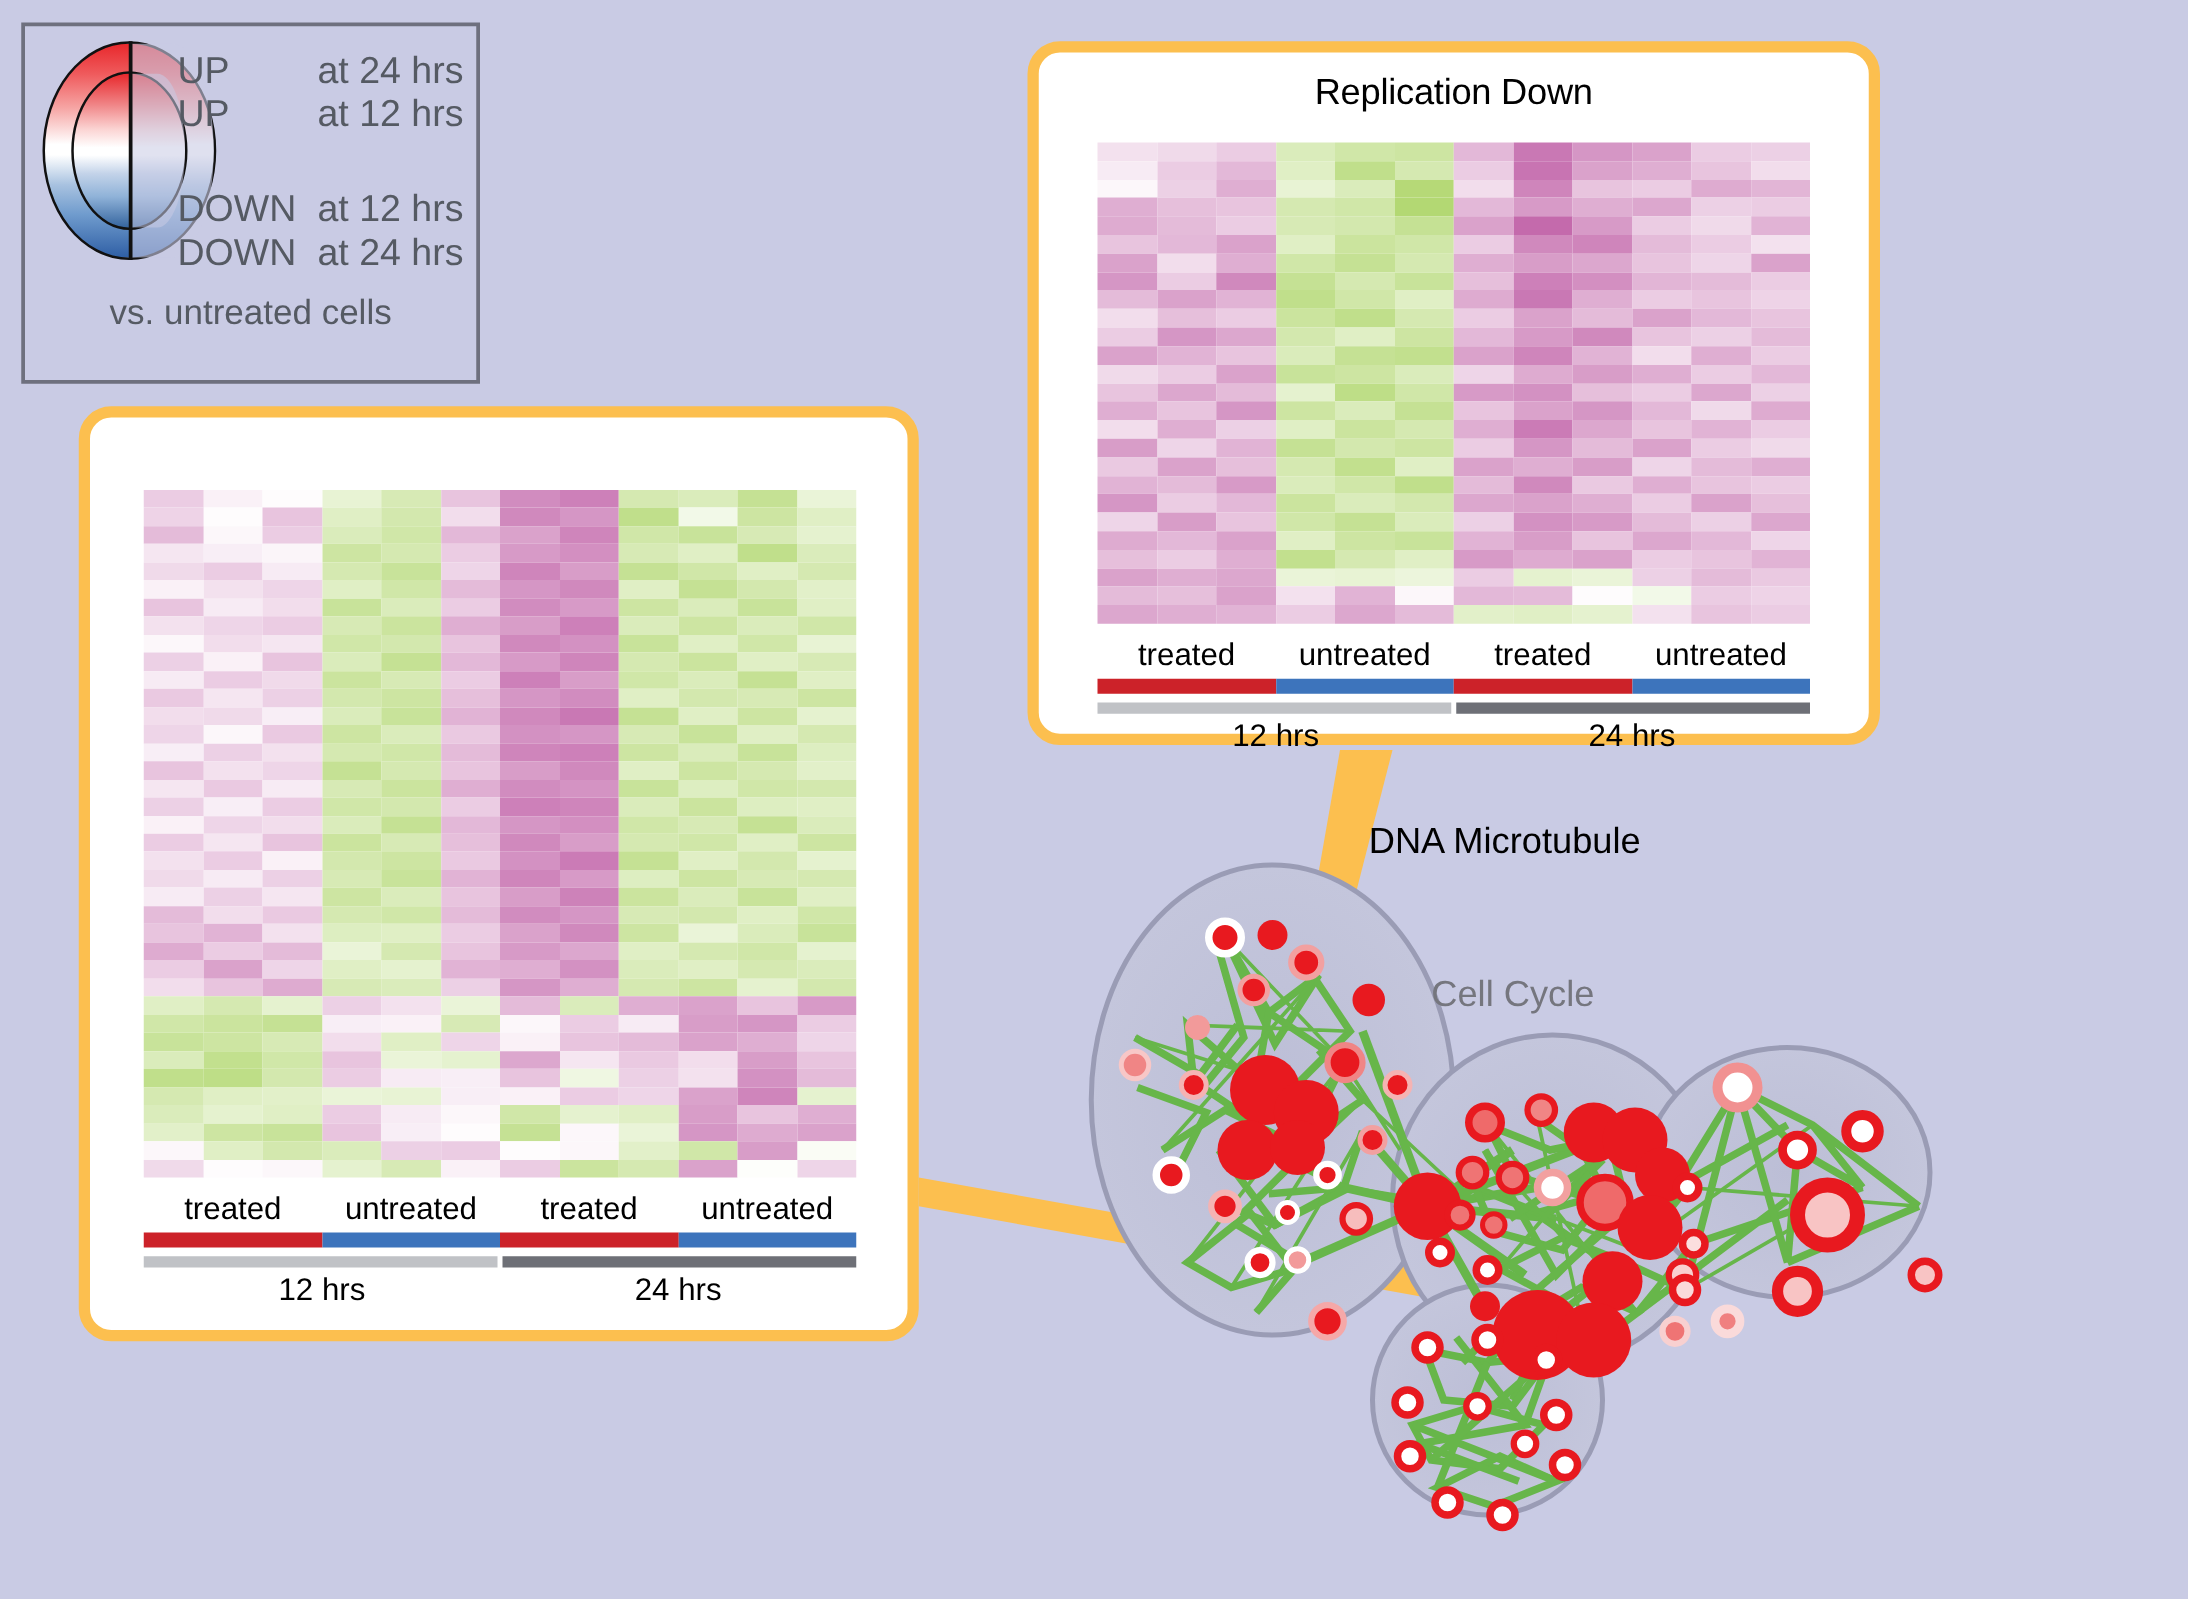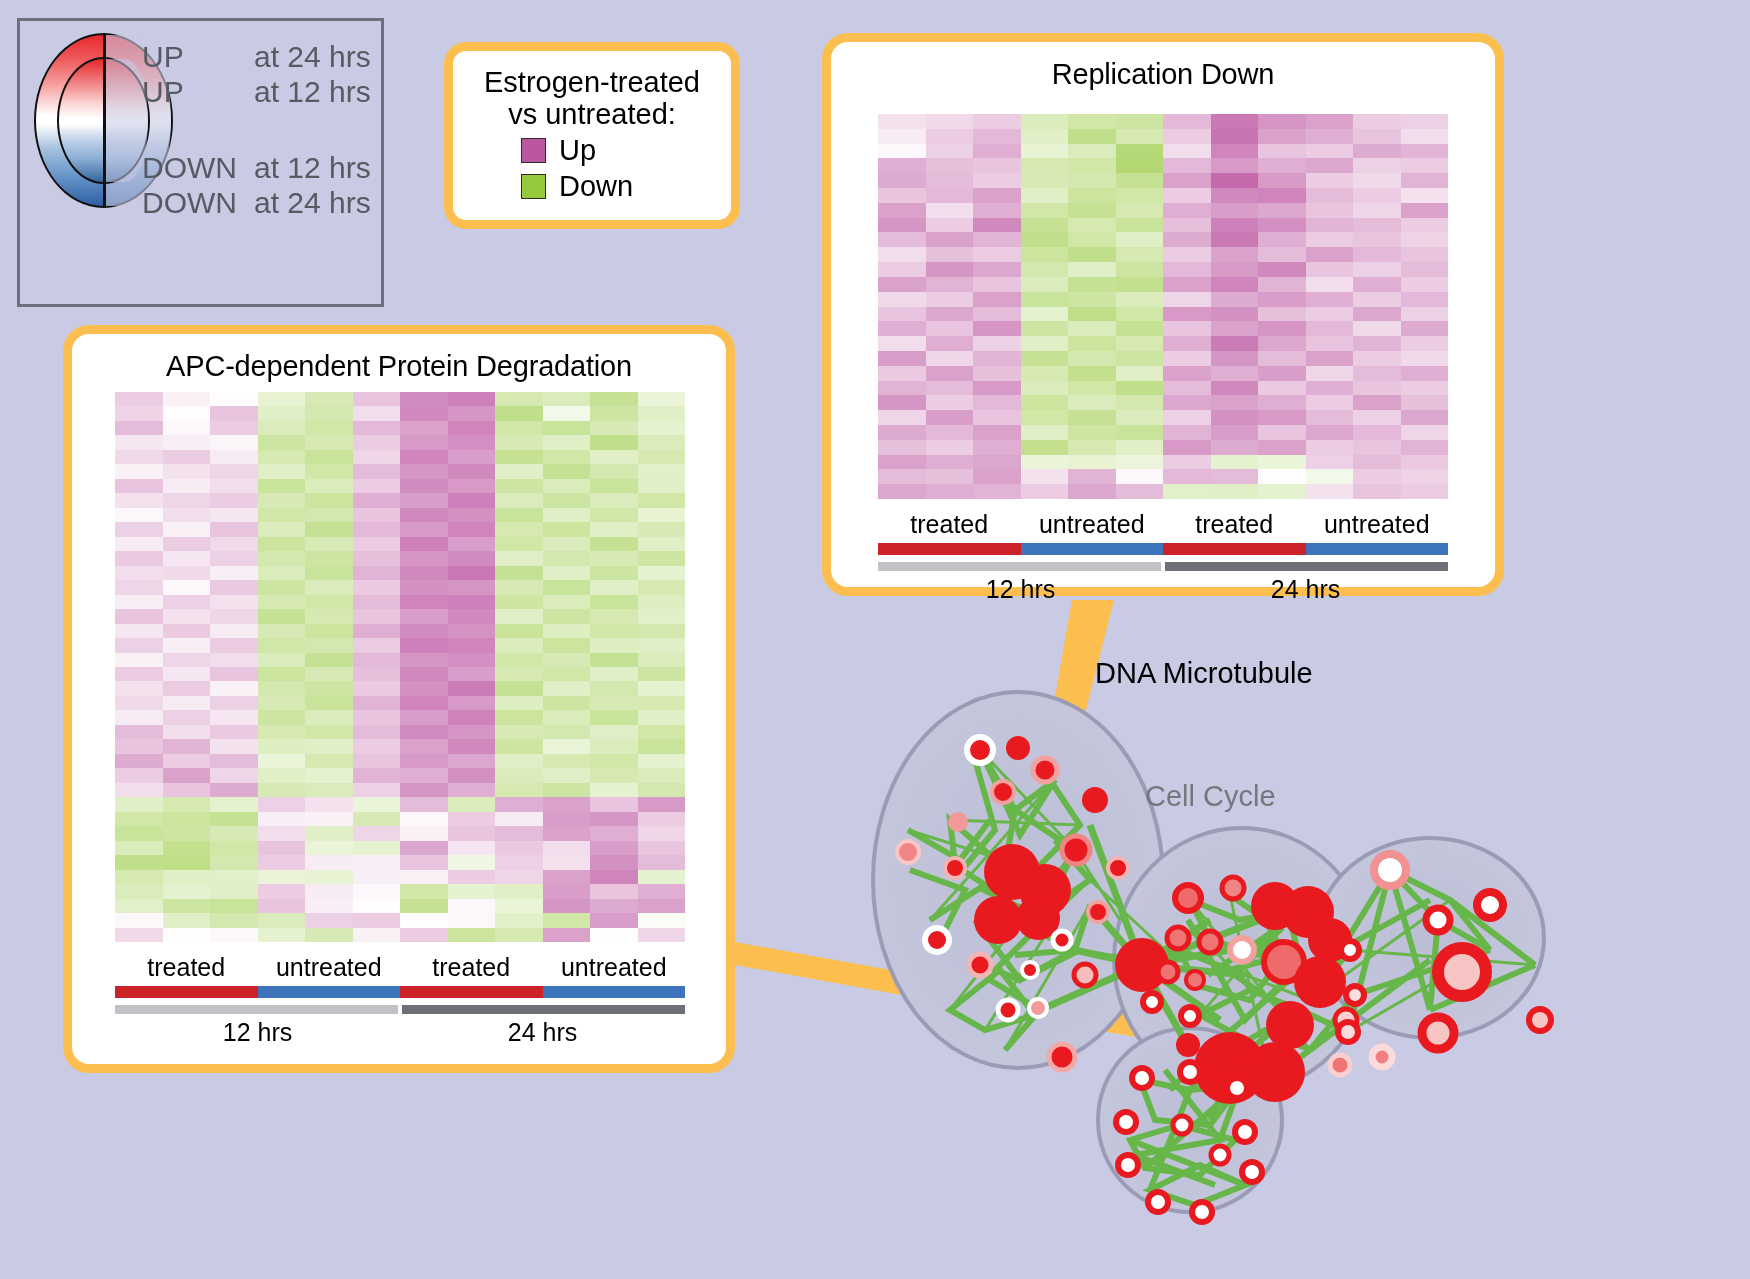--- a/index.html
+++ b/index.html
@@ -341,37 +341,24 @@
         <span class="k">DOWN</span>
         <span class="v">at 12 hrs</span>
       </div>
       <div class="leg-row r4">
         <span class="k">DOWN</span>
         <span class="v">at 24 hrs</span>
       </div>
     </div>
 
     <div class="leg-foot">
+      <div>vs. untreated cells</div>
     </div>
   </div>
 
-  <div id="key-box">
-    <div class="kb-title">
-      <div>Estrogen-treated</div>
-      <div>vs untreated:</div>
-    </div>
-    <div class="kb-item">
-      <span class="kb-sw" id="sw-up" style="background: rgb(188, 86, 161);"></span>
-      <span class="kb-lb">Up</span>
-    </div>
-    <div class="kb-item">
-      <span class="kb-sw" id="sw-down" style="background: rgb(150, 201, 61);"></span>
-      <span class="kb-lb">Down</span>
-    </div>
-  </div>
 
   <div class="panel" id="panel-rep">
     <div class="panel-title">Replication Down</div>
     <div class="hm-area" id="rep-hm">
       <div class="hm-grid" id="rep-grid" style="grid-template-columns: repeat(12, 1fr); grid-template-rows: repeat(26, 1fr);">
           <div class="hm-cell" style="background: rgb(243, 225, 238);"></div>
           <div class="hm-cell" style="background: rgb(240, 218, 234);"></div>
           <div class="hm-cell" style="background: rgb(235, 204, 227);"></div>
           <div class="hm-cell" style="background: rgb(218, 236, 187);"></div>
           <div class="hm-cell" style="background: rgb(208, 231, 168);"></div>
@@ -702,21 +689,20 @@
           <div style="background: rgb(110, 112, 119);"></div>
         </div>
       <div class="cond-time-lab">
         <span>12 hrs</span>
         <span>24 hrs</span>
       </div>
     </div>
   </div>
 
   <div class="panel" id="panel-apc">
-    <div class="panel-title">APC-dependent Protein Degradation</div>
     <div class="hm-area" id="apc-hm">
       <div class="hm-grid" id="apc-grid" style="grid-template-columns: repeat(12, 1fr); grid-template-rows: repeat(38, 1fr);">
           <div class="hm-cell" style="background: rgb(235, 204, 227);"></div>
           <div class="hm-cell" style="background: rgb(250, 241, 247);"></div>
           <div class="hm-cell" style="background: rgb(254, 252, 253);"></div>
           <div class="hm-cell" style="background: rgb(232, 243, 212);"></div>
           <div class="hm-cell" style="background: rgb(215, 234, 181);"></div>
           <div class="hm-cell" style="background: rgb(232, 196, 222);"></div>
           <div class="hm-cell" style="background: rgb(209, 140, 191);"></div>
           <div class="hm-cell" style="background: rgb(205, 128, 185);"></div>

